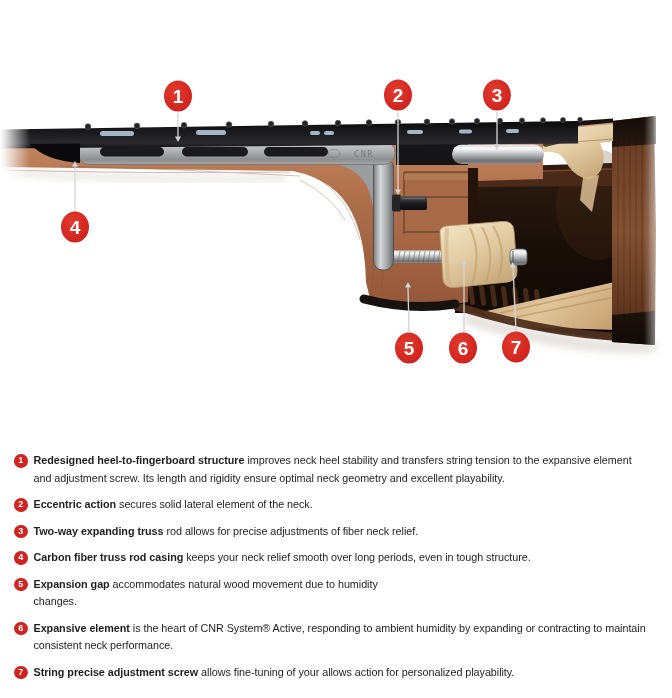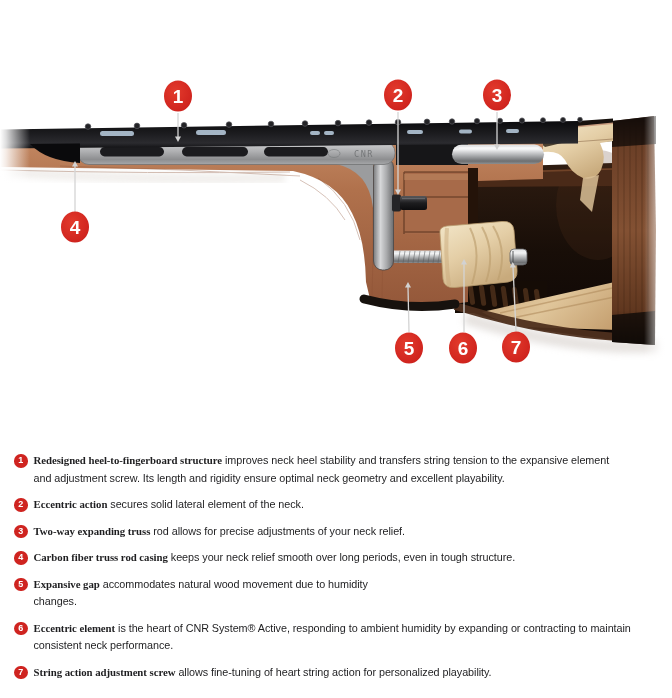--- a/index.html
+++ b/index.html
@@ -14,21 +14,21 @@
   .legend-item{display:flex;align-items:flex-start;margin-bottom:9px;}
   .legend-bullet{
     flex:0 0 13.5px;width:13.5px;height:13.5px;border-radius:50%;
     background:#cf2420;color:#fff;font-size:9px;font-weight:700;line-height:13.5px;
     text-align:center;margin-right:6px;margin-top:2px;
   }
   .legend-text{
     flex:1;font-size:10.8px;line-height:17.5px;white-space:pre-wrap;margin:0;
     letter-spacing:-0.05px;
   }
-  .legend-text b{font-weight:700;font-family:Liberation Serif, serif;}
+  .legend-text b{font-weight:700;}
 </style>
 </head>
 <body>
 
 <div class="stage">
 
   <svg class="photo" viewBox="0 0 672 430">
     <defs>
       <linearGradient id="fbGrad" x1="0" y1="0" x2="0" y2="1">
         <stop offset="0" stop-color="#0b0b0d"></stop>
@@ -336,39 +336,39 @@
 and adjustment screw. Its length and rigidity ensure optimal neck geometry and excellent playability.</span></p>
     </div>
 
     <div class="legend-item">
       <div class="legend-bullet">2</div>
       <p class="legend-text"><b>Eccentric action</b><span> secures solid lateral element of the neck.</span></p>
     </div>
 
     <div class="legend-item">
       <div class="legend-bullet">3</div>
-      <p class="legend-text"><b>Two-way expanding truss</b><span> rod allows for precise adjustments of your neck relief.</span></p>
+      <p class="legend-text"><b>Two-way expanding truss</b><span> rod allows for precise adjustments of fiber neck relief.</span></p>
     </div>
 
     <div class="legend-item">
       <div class="legend-bullet">4</div>
       <p class="legend-text"><b>Carbon fiber truss rod casing</b><span> keeps your neck relief smooth over long periods, even in tough structure.</span></p>
     </div>
 
     <div class="legend-item">
       <div class="legend-bullet">5</div>
-      <p class="legend-text"><b>Expansive gap</b><span> accommodates natural wood movement due to humidity
+      <p class="legend-text"><b>Expansion gap</b><span> accommodates natural wood movement due to humidity
 changes.</span></p>
     </div>
 
     <div class="legend-item">
       <div class="legend-bullet">6</div>
-      <p class="legend-text"><b>Eccentric element</b><span> is the heart of CNR System® Active, responding to ambient humidity by expanding or contracting to maintain
+      <p class="legend-text"><b>Expansive element</b><span> is the heart of CNR System® Active, responding to ambient humidity by expanding or contracting to maintain
 consistent neck performance.</span></p>
     </div>
 
     <div class="legend-item">
       <div class="legend-bullet">7</div>
-      <p class="legend-text"><b>String action adjustment screw</b><span> allows fine-tuning of heart string action for personalized playability.</span></p>
+      <p class="legend-text"><b>String precise adjustment screw</b><span> allows fine-tuning of your allows action for personalized playability.</span></p>
     </div>
 
   </div>
 </div>
 
 </body></html>

